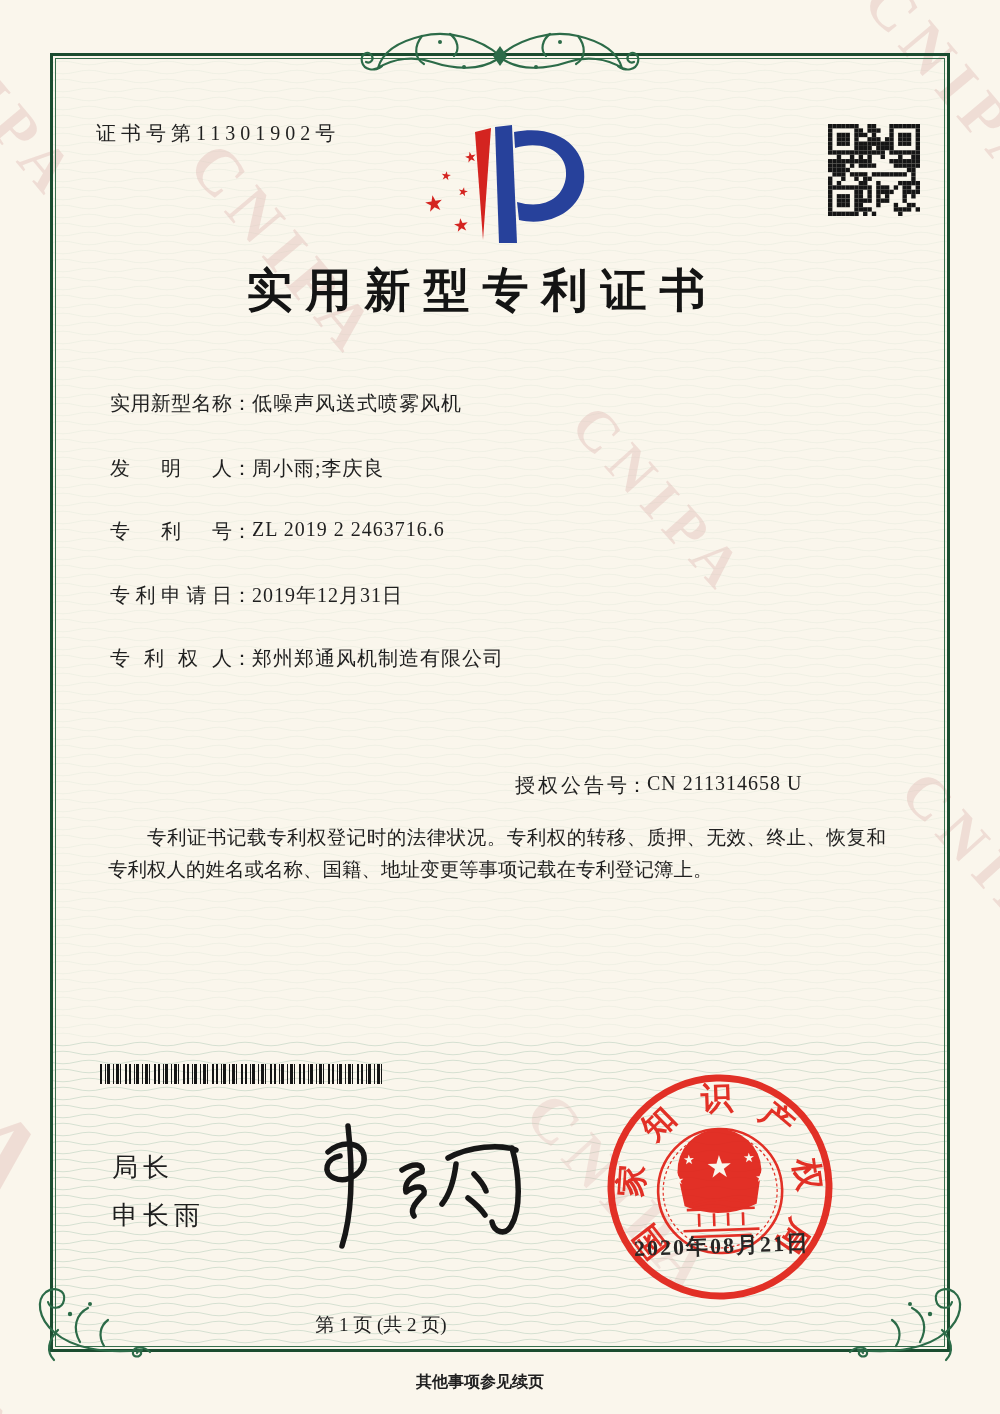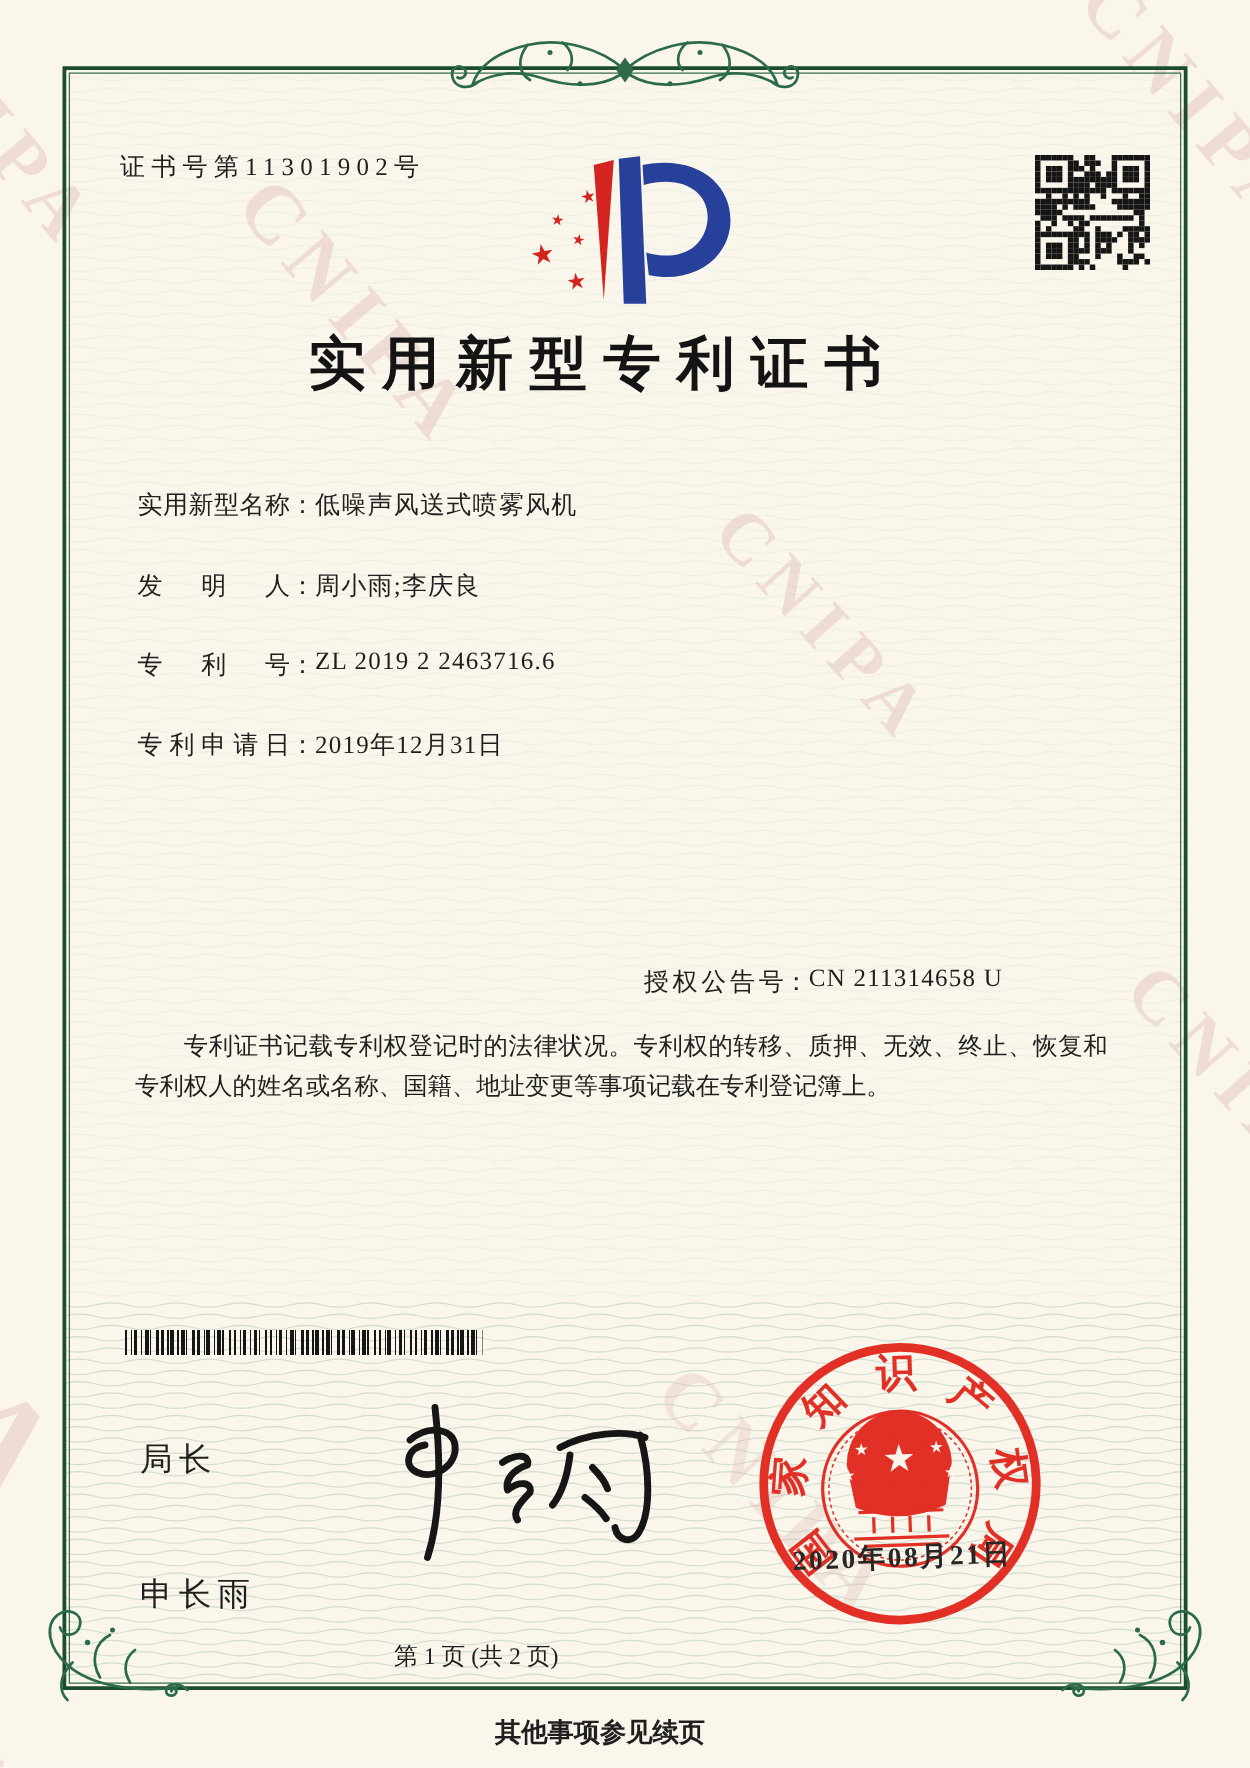--- a/index.html
+++ b/index.html
@@ -35,21 +35,21 @@
       #151515 13px 14px,rgba(0,0,0,0) 14px 16px,#151515 16px 19px,rgba(0,0,0,0) 19px 20px,
       #151515 20px 21px,rgba(0,0,0,0) 21px 25px,#151515 25px 27px,rgba(0,0,0,0) 27px 29px);}
   .director{position:absolute;left:112px;font-size:26px;z-index:5;
             font-family:"Liberation Sans","DejaVu Sans",sans-serif;letter-spacing:5px;}
   .sig-svg{position:absolute;left:290px;top:1118px;z-index:6;}
   .seal-svg{position:absolute;left:600px;top:1067px;z-index:7;opacity:.95;transform:rotate(-2deg);}
   .seal-char{fill:#e1261c;font-size:32px;font-weight:700;text-anchor:middle;
              font-family:"Liberation Serif","DejaVu Serif",serif;}
   .page-num{position:absolute;left:0;top:1312px;width:762px;text-align:center;font-size:19px;z-index:5;}
   .continuation{position:absolute;left:0;top:1372px;width:960px;text-align:center;
-                font-size:21px;font-weight:600;z-index:5;}
+                font-size:16px;font-weight:600;z-index:5;}
   .green{stroke:#2c6b48;fill:none;stroke-width:2.2;stroke-linecap:round;}
   .ink{stroke:#161616;fill:none;stroke-width:5.5;stroke-linecap:round;stroke-linejoin:round;}
 </style>
 </head>
 <body>
 
 <div class="page">
 
   <svg class="waves-svg" id="waves" width="900" height="1299">
       <path d="M0 10q13 -3.5 26 0 t26 0 t26 0 t26 0 t26 0 t26 0 t26 0 t26 0 t26 0 t26 0 t26 0 t26 0 t26 0 t26 0 t26 0 t26 0 t26 0 t26 0 t26 0 t26 0 t26 0 t26 0 t26 0 t26 0 t26 0 t26 0 t26 0 t26 0 t26 0 t26 0 t26 0 t26 0 t26 0 t26 0 t26 0 t26 0 t26 0" stroke="#a9c6b1" stroke-width="0.9" fill="none" opacity="0.14"></path>
@@ -526,32 +526,35 @@
   </div>
   <div class="row" style="top:455px;">
     <span class="lbl">发明人</span><span class="colon">：</span><span class="val">周小雨;李庆良</span>
   </div>
   <div class="row" style="top:518px;">
     <span class="lbl">专利号</span><span class="colon">：</span><span class="val">ZL 2019 2 2463716.6</span>
   </div>
   <div class="row" style="top:582px;">
     <span class="lbl">专利申请日</span><span class="colon">：</span><span class="val">2019年12月31日</span>
   </div>
+  <div class="row" style="top:645px;">
+    <span class="lbl">专利权人</span><span class="colon">：</span><span class="val">郑州郑通风机制造有限公司</span>
+  </div>
   <div class="row right" style="top:772px;">
     <span class="lbl" style="width:112px;">授权公告号</span><span class="colon">：</span><span class="val">CN 211314658 U</span>
   </div>
 
   <div class="paras">
     <p>专利证书记载专利权登记时的法律状况。专利权的转移、质押、无效、终止、恢复和专利权人的姓名或名称、国籍、地址变更等事项记载在专利登记簿上。</p>
   </div>
 
   <div class="barcode"></div>
 
   <div class="director" style="top:1150px;">局长</div>
-  <div class="director" style="top:1258px;">申长雨</div>
+  <div class="director" style="top:1198px;">申长雨</div>
 
   <svg class="sig-svg" width="250" height="135" viewBox="0 0 250 135">
     <path class="ink" d="M38,34 C52,22 72,24 74,38 C76,54 58,66 44,60 C32,55 36,40 50,38"></path>
     <path class="ink" d="M58,8 C62,44 64,90 52,128"></path>
     <path class="ink" d="M112,52 C124,44 134,46 132,54 C120,58 114,66 116,74 C126,66 136,68 134,76 C124,86 120,92 124,98"></path>
     <path class="ink" d="M158,40 C180,28 210,26 226,32"></path>
     <path class="ink" d="M166,46 C164,62 160,76 152,86"></path>
     <path class="ink" d="M222,30 C230,58 231,92 221,108 C215,118 204,114 202,104"></path>
     <path class="ink" stroke-width="4.5" d="M184,56 C190,62 194,67 196,73"></path>
     <path class="ink" stroke-width="4.5" d="M178,80 C186,86 191,91 195,97"></path>

